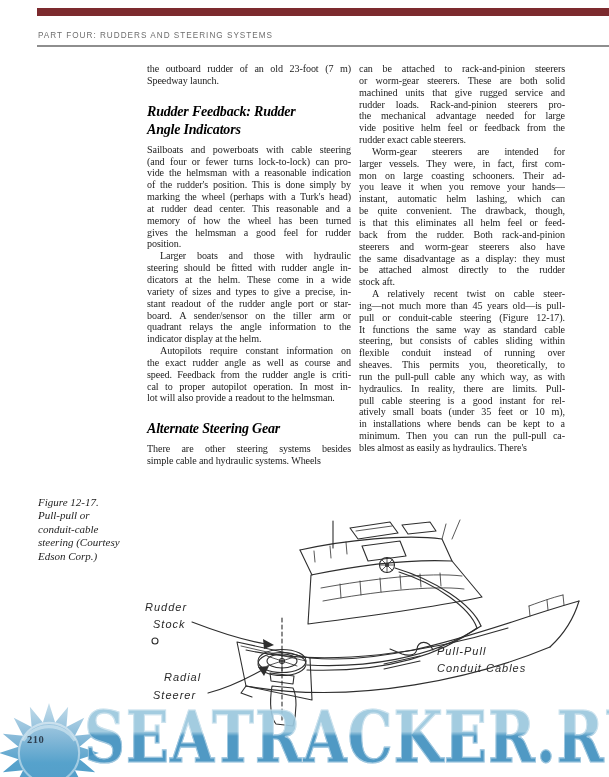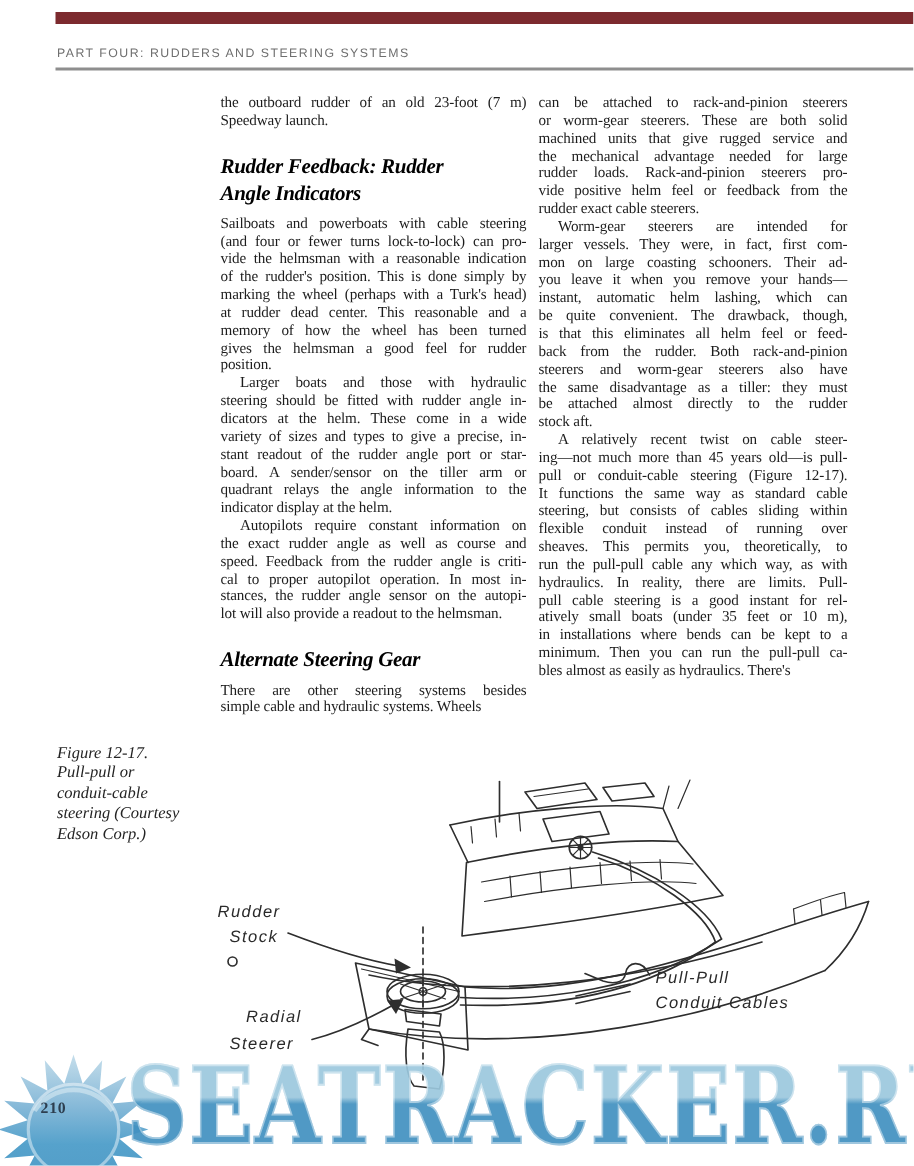--- a/index.html
+++ b/index.html
@@ -99,52 +99,51 @@
       <div class="ln">stant readout of the rudder angle port or star-</div>
       <div class="ln">board. A sender/sensor on the tiller arm or</div>
       <div class="ln">quadrant relays the angle information to the</div>
       <div class="ln last">indicator display at the helm.</div>
     </div>
     <div class="para">
       <div class="ln ind">Autopilots require constant information on</div>
       <div class="ln">the exact rudder angle as well as course and</div>
       <div class="ln">speed. Feedback from the rudder angle is criti-</div>
       <div class="ln">cal to proper autopilot operation. In most in-</div>
-      <div class="ln">stances, the rudder angle sensor on the autopi-</div>
       <div class="ln last">lot will also provide a readout to the helmsman.</div>
     </div>
     <div class="bheading">
       <div class="h-ln">Alternate Steering Gear</div>
     </div>
     <div class="para">
       <div class="ln">There are other steering systems besides</div>
       <div class="ln last">simple cable and hydraulic systems. Wheels</div>
     </div>
   </div>
 <div id="col-right" class="col">
     <div class="para">
       <div class="ln">can be attached to rack-and-pinion steerers</div>
       <div class="ln">or worm-gear steerers. These are both solid</div>
       <div class="ln">machined units that give rugged service and</div>
+      <div class="ln">rudder loads. Rack-and-pinion steerers pro-</div>
       <div class="ln">the mechanical advantage needed for large</div>
-      <div class="ln">rudder loads. Rack-and-pinion steerers pro-</div>
       <div class="ln">vide positive helm feel or feedback from the</div>
       <div class="ln last">rudder exact cable steerers.</div>
     </div>
     <div class="para">
       <div class="ln ind">Worm-gear steerers are intended for</div>
       <div class="ln">larger vessels. They were, in fact, first com-</div>
       <div class="ln">mon on large coasting schooners. Their ad-</div>
       <div class="ln">you leave it when you remove your hands—</div>
       <div class="ln">instant, automatic helm lashing, which can</div>
       <div class="ln">be quite convenient. The drawback, though,</div>
       <div class="ln">is that this eliminates all helm feel or feed-</div>
       <div class="ln">back from the rudder. Both rack-and-pinion</div>
       <div class="ln">steerers and worm-gear steerers also have</div>
-      <div class="ln">the same disadvantage as a tiller: they must</div>
+      <div class="ln">the same disadvantage as a display: they must</div>
       <div class="ln">be attached almost directly to the rudder</div>
       <div class="ln last">stock aft.</div>
     </div>
     <div class="para">
       <div class="ln ind">A relatively recent twist on cable steer-</div>
       <div class="ln">ing—not much more than 45 years old—is pull-</div>
       <div class="ln">pull or conduit-cable steering (Figure 12-17).</div>
       <div class="ln">It functions the same way as standard cable</div>
       <div class="ln">steering, but consists of cables sliding within</div>
       <div class="ln">flexible conduit instead of running over</div>

